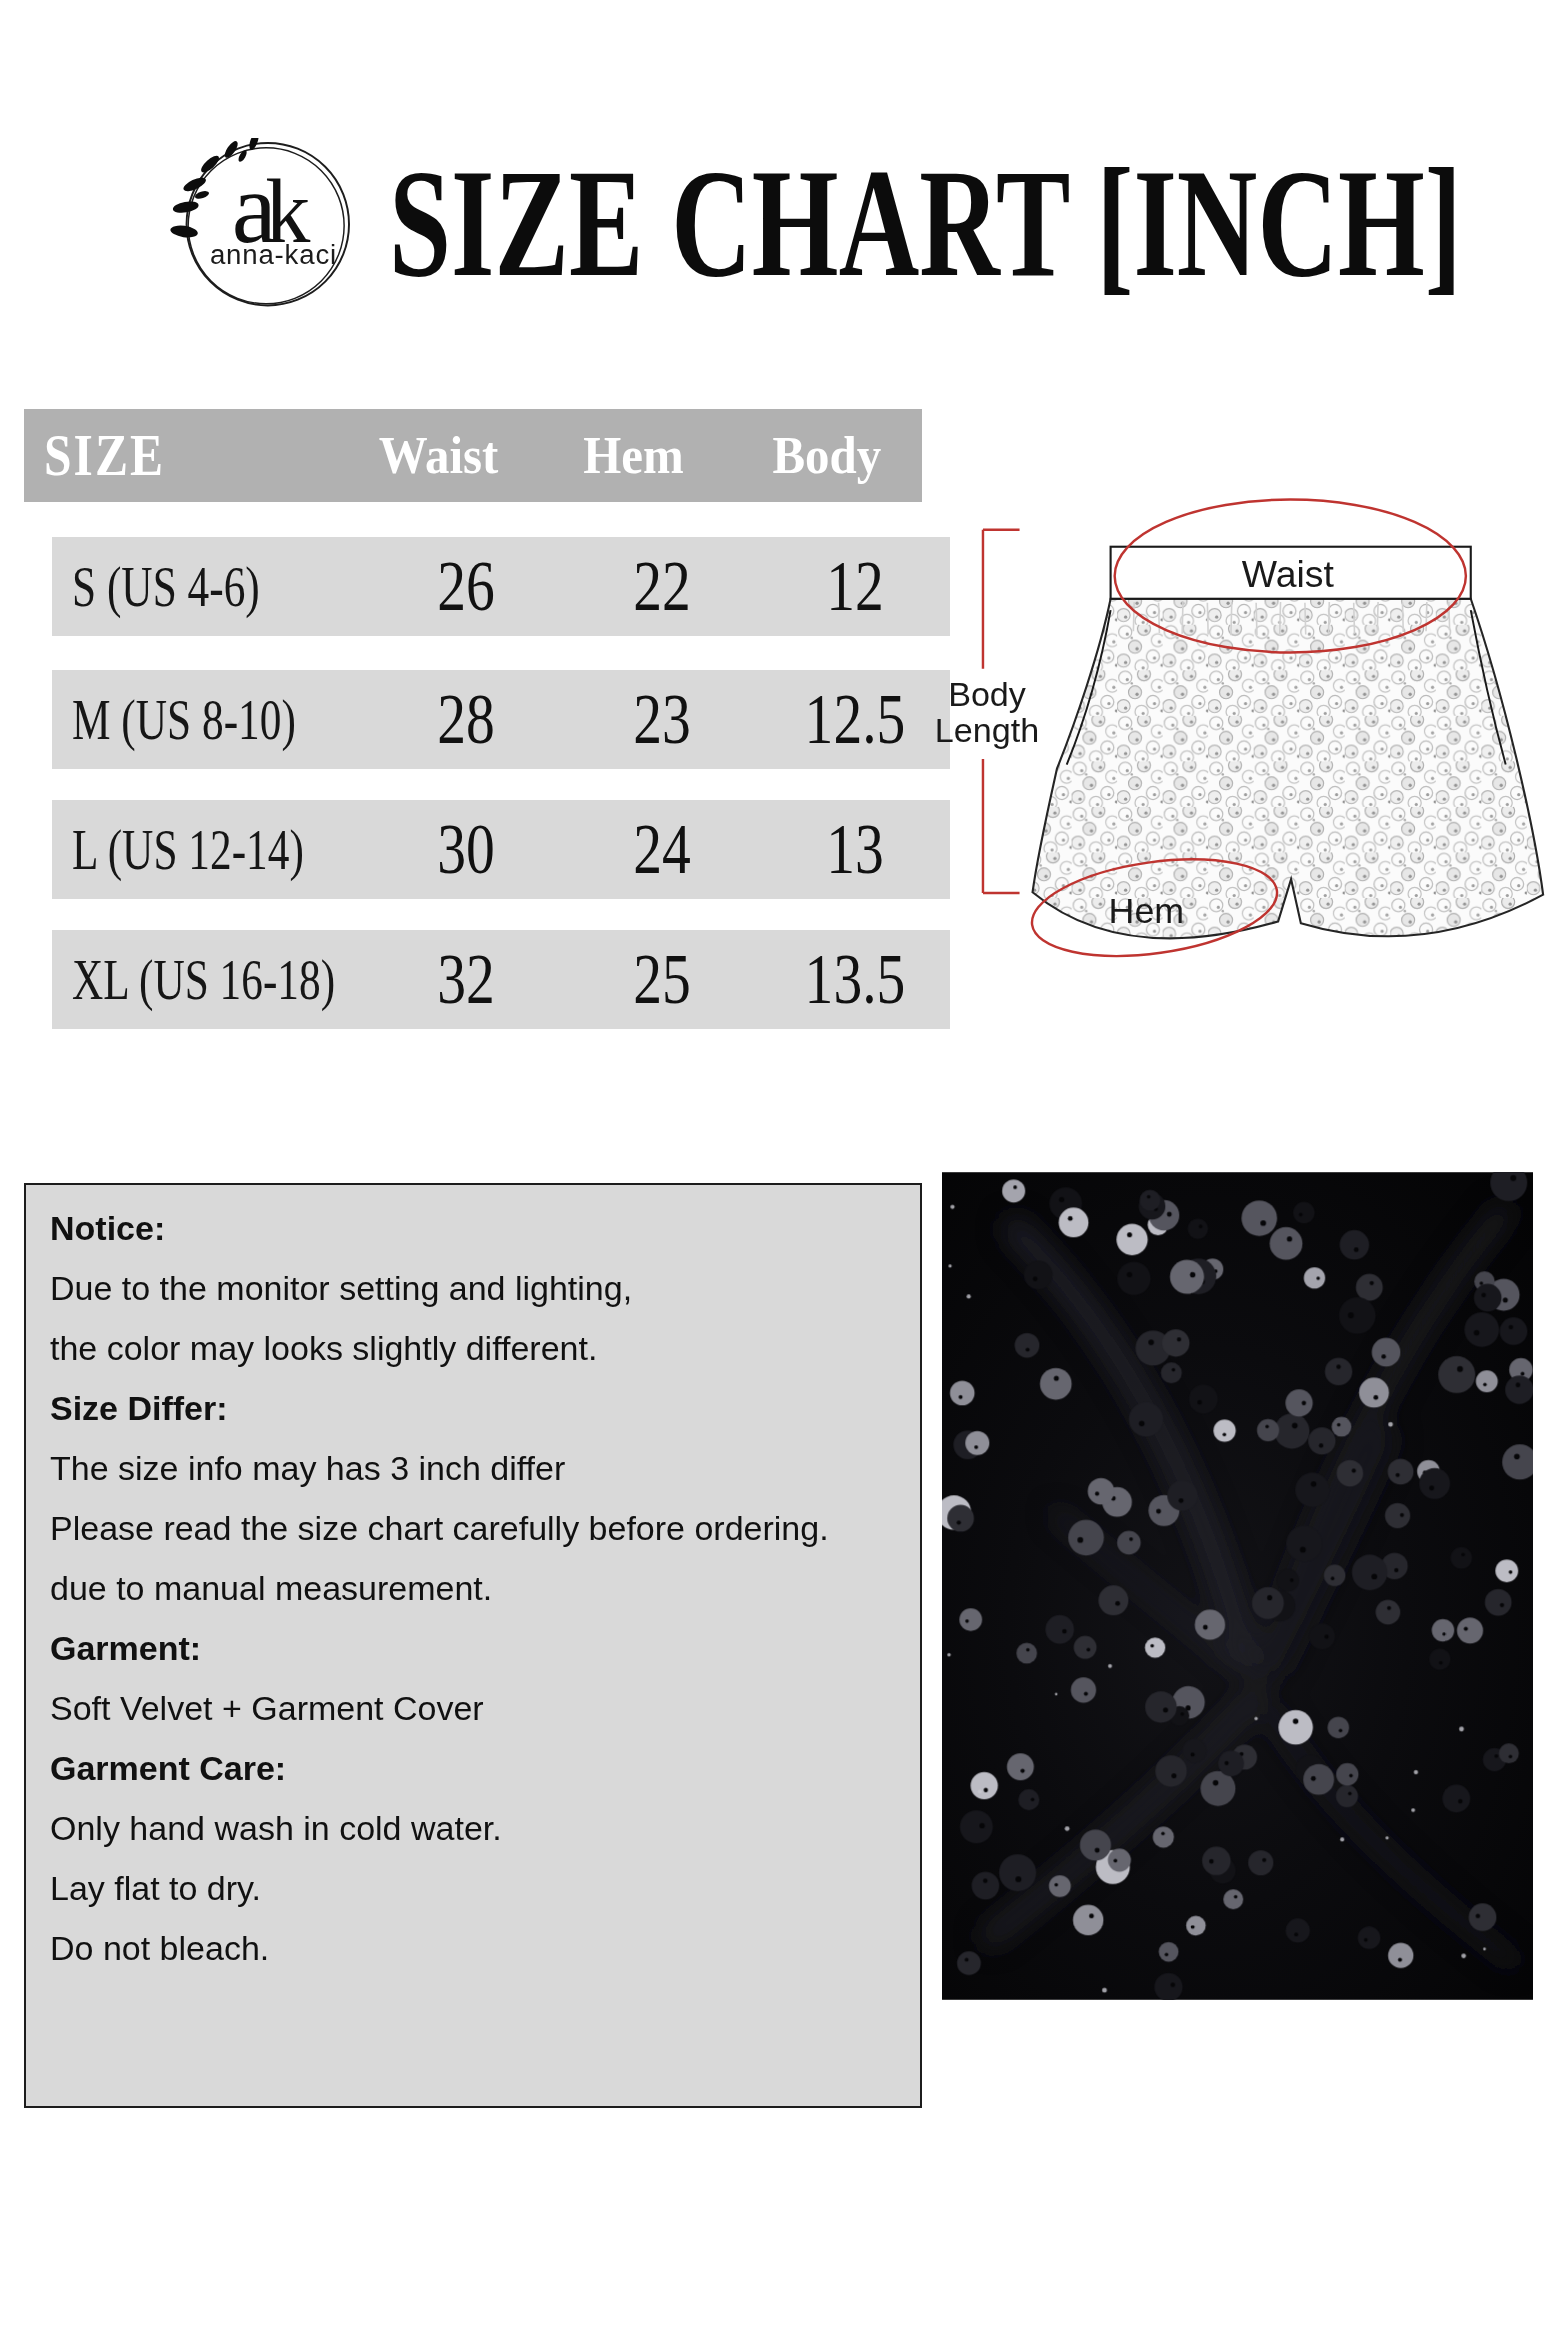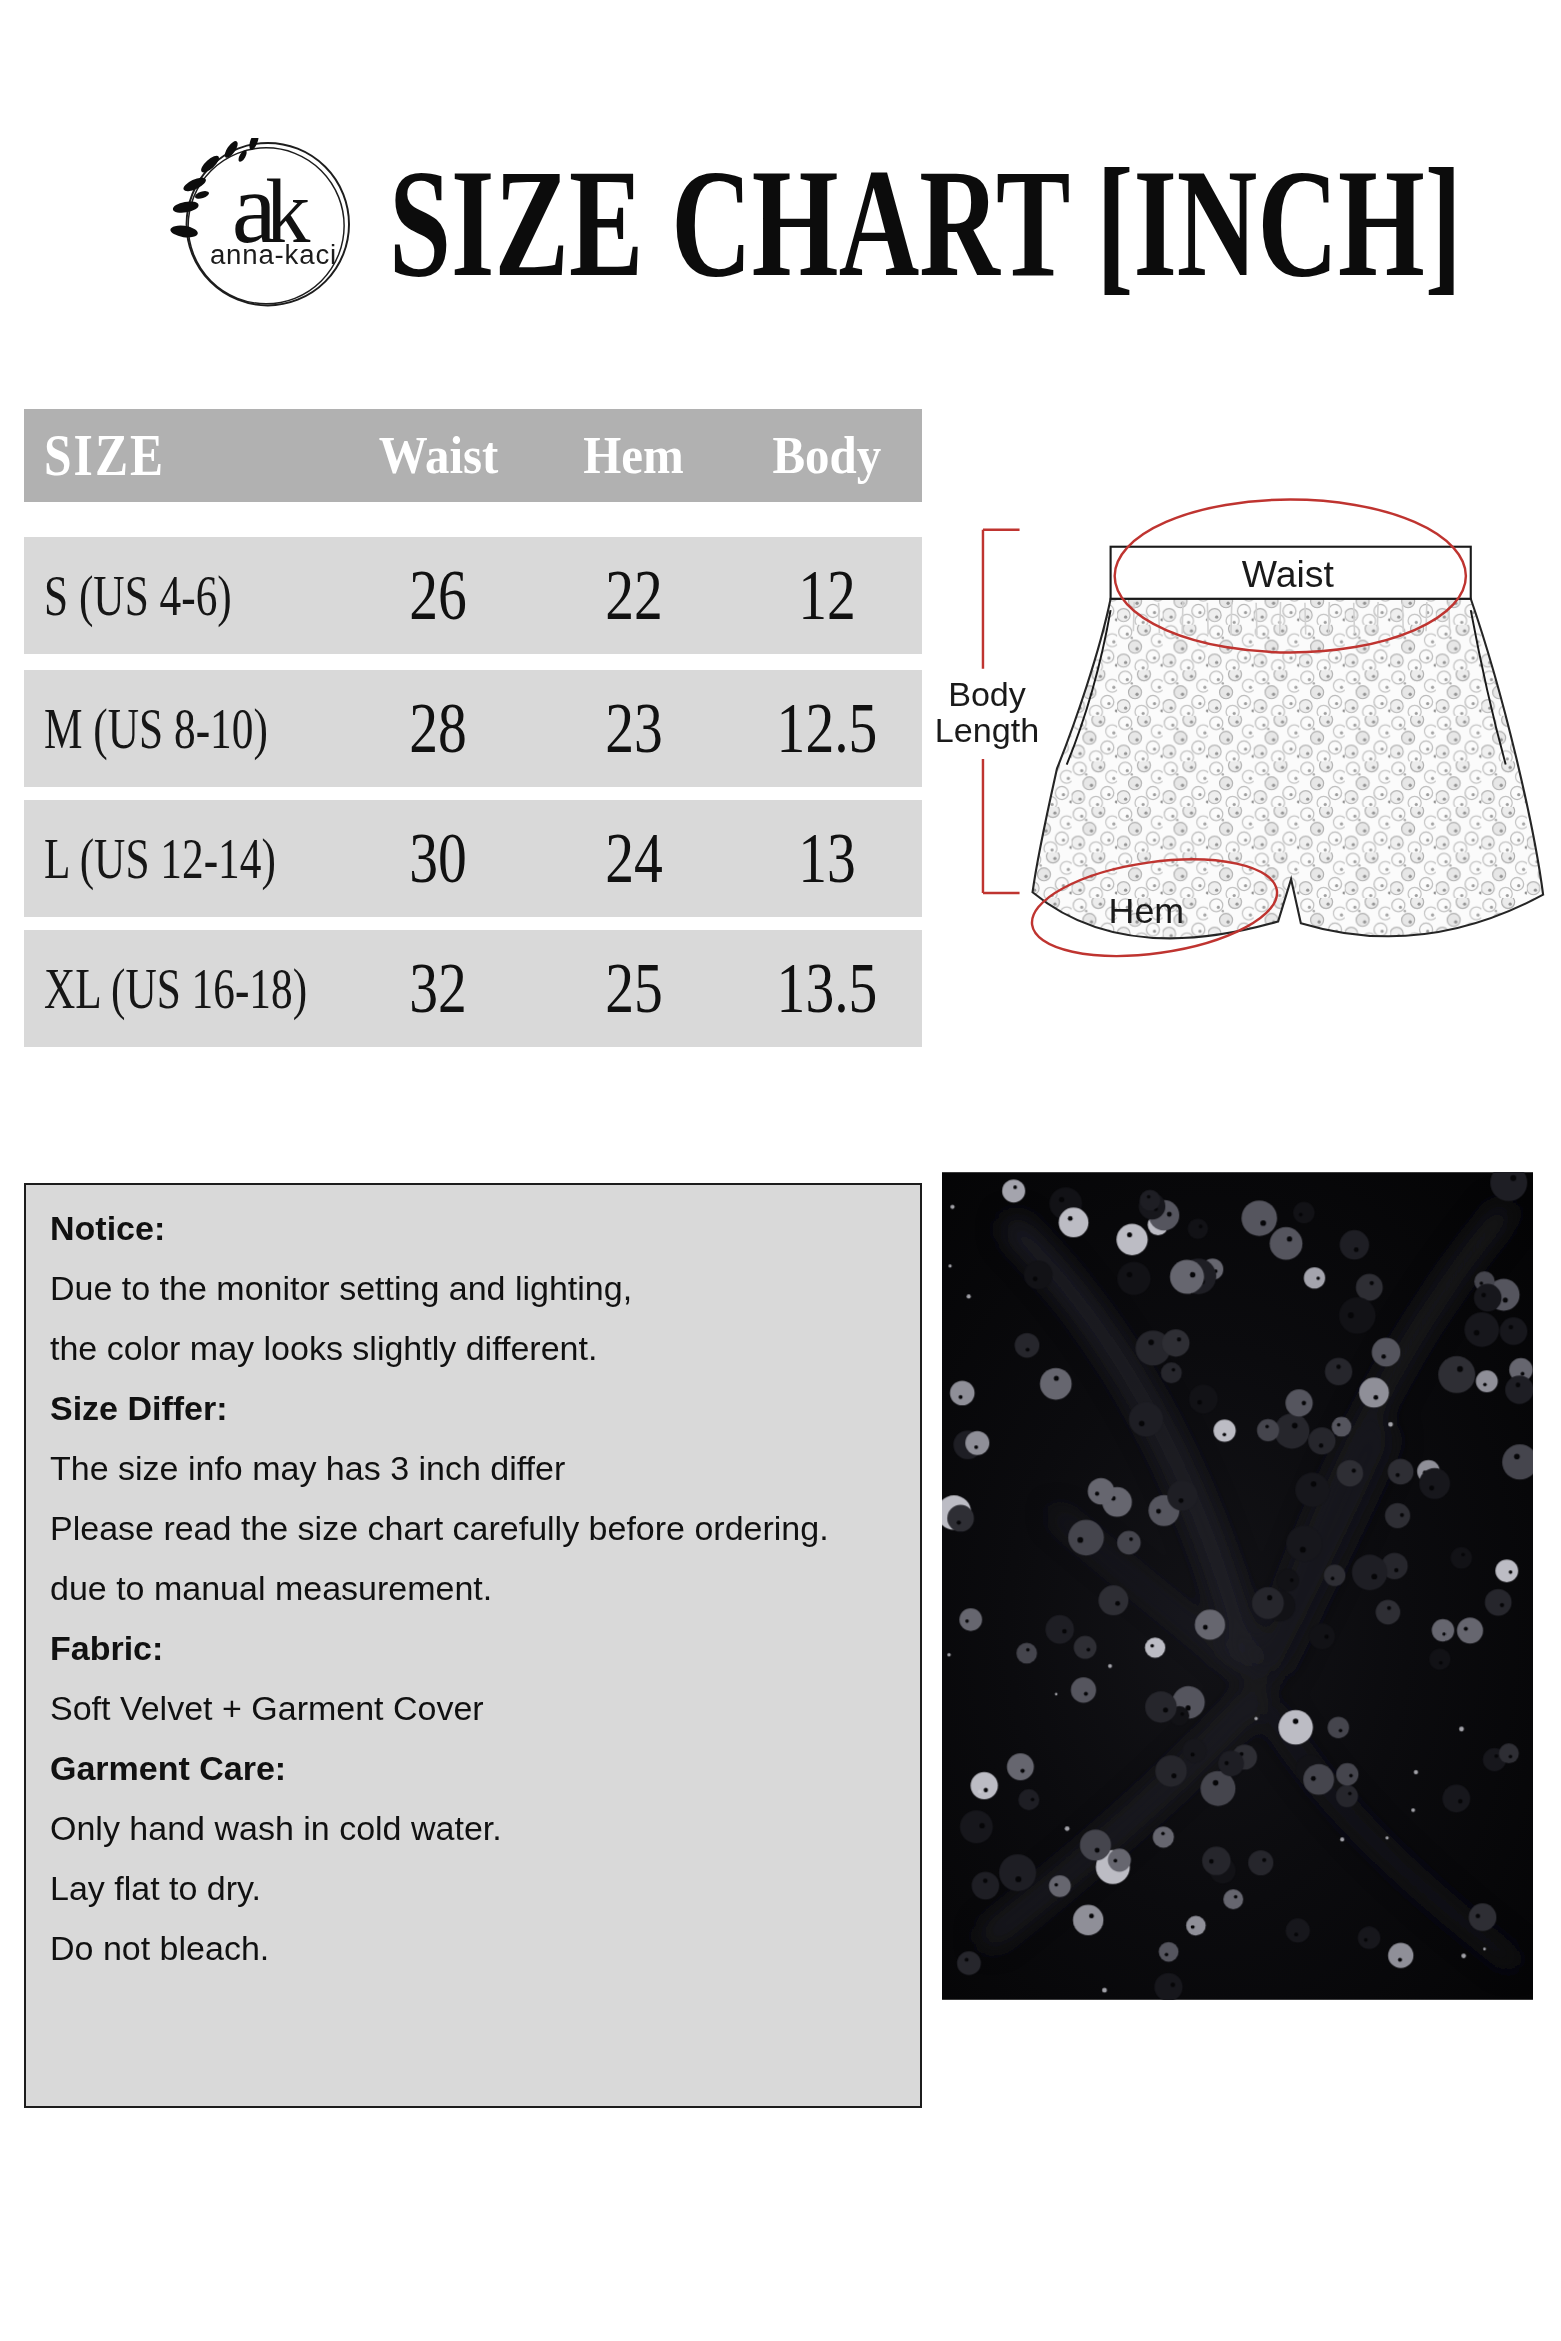--- a/index.html
+++ b/index.html
@@ -23,21 +23,21 @@
   }
   
   .size-table{position:absolute;left:23.6px;top:409px;width:898px;height:623px;}
   .st-band{
     position:absolute;left:0;width:898px;
     display:grid;grid-template-columns:316px 197px 194px 192px;
     align-items:center;
     font-family:"Liberation Serif",serif;
   }
   .st-header{top:0;height:93px;background:#b1b1b1;color:#ffffff;font-weight:bold;}
-  .st-row{height:117px;background:#d9d9d9;}
+  .st-row{height:99px;background:#d9d9d9;margin-left:28px;}
   .r0{top:128px}.r1{top:261px}.r2{top:391px}.r3{top:521px}
   .st-cell{overflow:visible;white-space:nowrap;}
   .st-cell.lab{padding-left:20px;}
   .st-cell.num{text-align:center;}
   .st-header .lab span{
     display:inline-block;font-size:59px;letter-spacing:2.4px;
     transform:scaleX(0.84);transform-origin:0 50%;
   }
   .st-header .num span{display:inline-block;font-size:52px;transform:scaleX(0.94);}
   .st-row .lab span{
@@ -176,21 +176,21 @@
 </svg>
 
 <div class="notice-panel">
   <div class="n-line n-head">Notice:</div>
   <div class="n-line">Due to the monitor setting and lighting,</div>
   <div class="n-line">the color may looks slightly different.</div>
   <div class="n-line n-head">Size Differ:</div>
   <div class="n-line">The size info may has 3 inch differ</div>
   <div class="n-line">Please read the size chart carefully before ordering.</div>
   <div class="n-line">due to manual measurement.</div>
-  <div class="n-line n-head">Fabric:</div>
+  <div class="n-line n-head">Garment:</div>
   <div class="n-line">Soft Velvet + Garment Cover</div>
   <div class="n-line n-head">Garment Care:</div>
   <div class="n-line">Only hand wash in cold water.</div>
   <div class="n-line">Lay flat to dry.</div>
   <div class="n-line">Do not bleach.</div>
 </div>
 
 <svg class="fabric-svg" width="591" height="828" viewBox="0 0 727 1018">
   <defs>
     <radialGradient id="velvetBg" cx="45%" cy="55%" r="75%">

